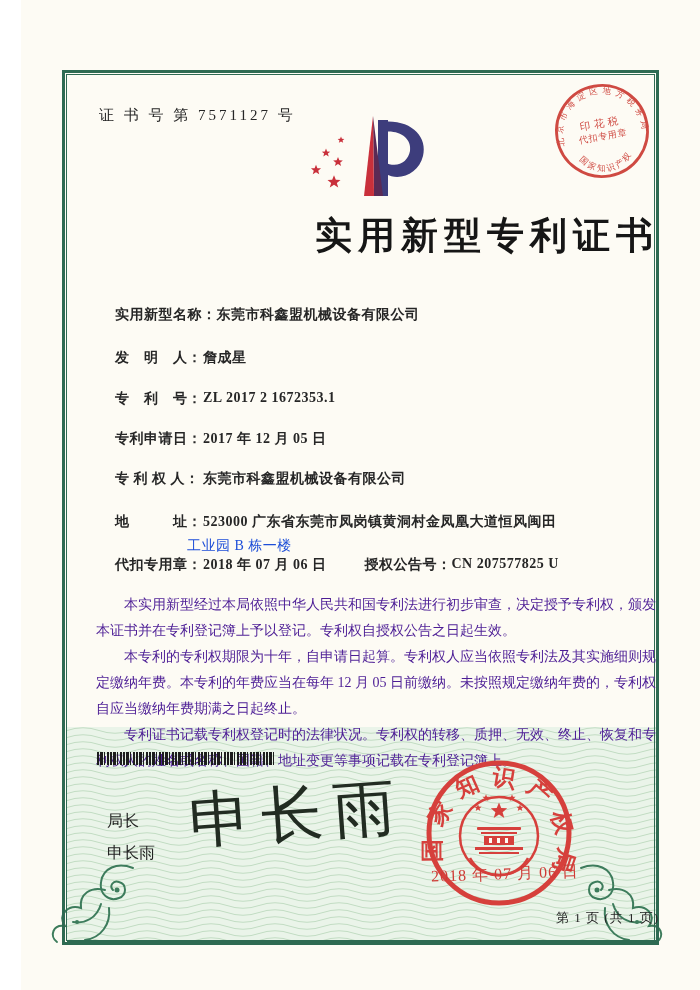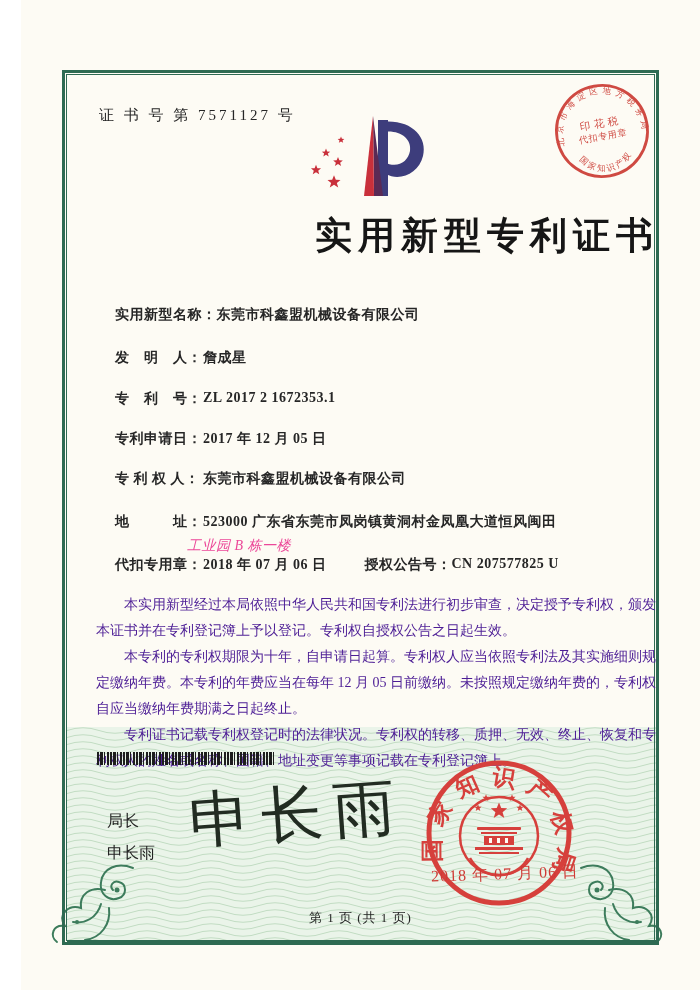--- a/index.html
+++ b/index.html
@@ -22,42 +22,42 @@
   #cert-no{position:absolute;left:78px;top:106px;font-size:15px;letter-spacing:3px;color:#262626;}
 
   #title{position:absolute;left:41px;top:211px;width:597px;text-align:right;
     font-size:37px;font-weight:bold;letter-spacing:6px;color:#161616;}
 
   .field-row{position:absolute;left:94px;width:560px;display:flex;
     font-size:14px;color:#262626;letter-spacing:.5px;font-weight:bold;}
   .field-row .lbl{min-width:88px;white-space:nowrap;}
   .field-row .val{white-space:nowrap;}
   .field-row .lbl2{margin-left:38px;white-space:nowrap;}
-  #row-address-2{position:absolute;left:166px;top:537px;font-size:14px;color:#ec4899;letter-spacing:.5px;font-style:italic;}
+  #row-address-2{position:absolute;left:166px;top:537px;font-size:14px;color:#1d4ed8;letter-spacing:.5px;}
 
   #paras{position:absolute;left:75px;top:592px;width:560px;font-size:14px;
     line-height:26px;color:#4c1d95;text-align:justify;}
   #paras p{margin:0;text-indent:2em;}
 
   #barcode{position:absolute;left:76px;top:752px;width:178px;height:13px;
     background:repeating-linear-gradient(90deg,
       #1d1d1d 0 1.6px,transparent 1.6px 3.4px,
       #1d1d1d 3.4px 6px,transparent 6px 7px,
       #1d1d1d 7px 7.8px,transparent 7.8px 10.4px,
       #1d1d1d 10.4px 12px,transparent 12px 13px);}
 
   #signer{position:absolute;left:86px;top:806px;font-family:Liberation Mono, monospace;
     font-size:16px;color:#222;line-height:32px;}
   #autograph{position:absolute;left:168px;top:772px;font-size:62px;color:#222c22;
     letter-spacing:10px;transform:rotate(-4deg);white-space:nowrap;}
 
   #seal-date{position:absolute;left:410px;top:864px;font-size:16px;color:#cf3a35;
     letter-spacing:1px;transform:rotate(-2deg);white-space:nowrap;}
 
-  #page-footer{position:absolute;left:41px;top:909px;width:597px;text-align:center;
+  #page-footer{position:absolute;left:41px;top:909px;width:597px;text-align:right;
     font-size:13px;color:#262626;letter-spacing:1px;}
 
   .flourish-right{transform:scaleX(-1);}
   svg{display:block;}
 </style>
 </head>
 <body>
 
 <div id="scan">
   <div id="paper"></div>

